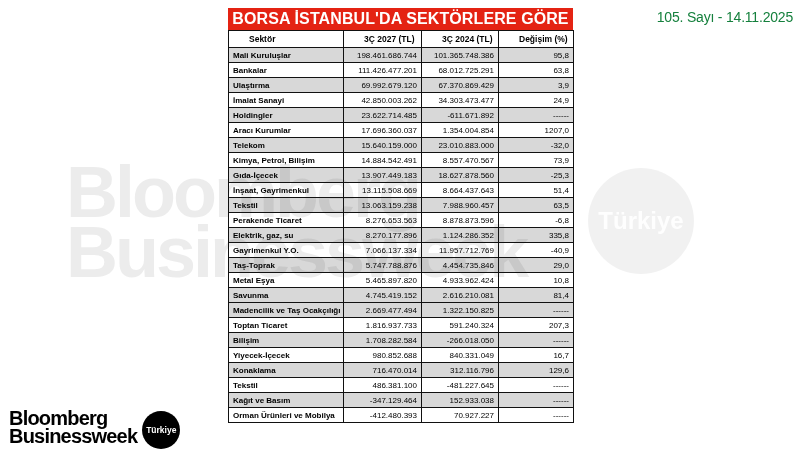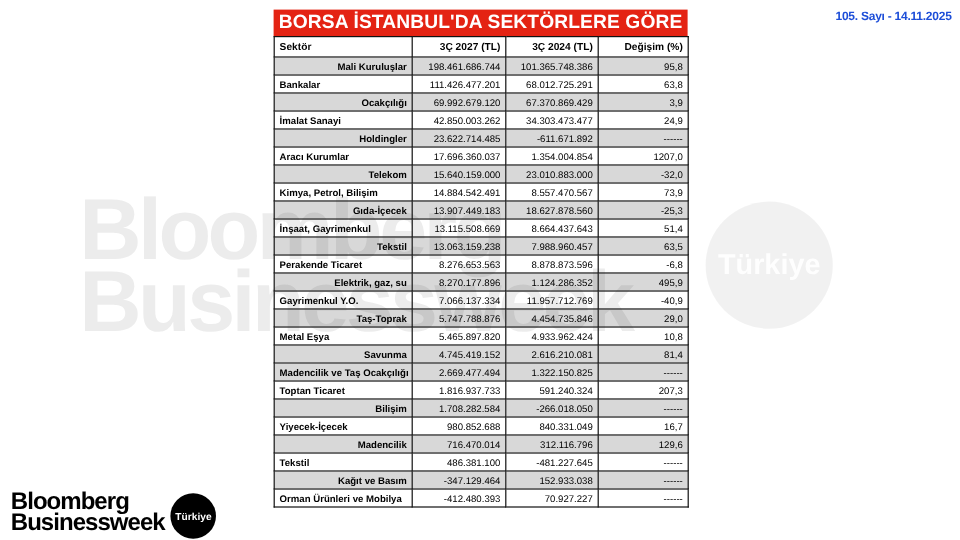--- a/index.html
+++ b/index.html
@@ -6,21 +6,21 @@
   html,body { width:800px; height:450px; }
   body {
     font-family:"Liberation Sans", sans-serif;
     background:#ffffff; position:relative; overflow:hidden;
   }
   .page { position:absolute; inset:0; background:#fff; }
 
   
   .issue-label {
     position:absolute; top:9px; right:7px;
-    font-size:10px; font-weight:bold; color:#1d4ed8; letter-spacing:-0.2px;
+    font-size:14px; font-weight:normal; color:#15803d; letter-spacing:-0.2px;
   }
 
   
   .watermark-text {
     position:absolute; left:66px; top:162px; z-index:6;
     font-size:72px; font-weight:bold; line-height:60px; letter-spacing:-3px;
     color:rgba(40,40,40,0.085); pointer-events:none; white-space:nowrap;
   }
   .watermark-badge {
     position:absolute; left:588px; top:168px; z-index:6;
@@ -39,27 +39,27 @@
     padding:4px 2px 5px 2px; letter-spacing:0.1px;
   }
   table { width:100%; border-collapse:collapse; table-layout:fixed; }
   col.c-sector { width:115px; }
   col.c-2025   { width:78px;  }
   col.c-2024   { width:77px;  }
   col.c-chg    { width:75px;  }
   th, td { border:1px solid #111; overflow:hidden; white-space:nowrap; }
   thead th {
     font-size:8.5px; font-weight:bold; background:#fff; color:#000;
-    padding:3px 4px; text-align:right; height:14px;
+    padding:3px 20px; text-align:right; height:14px;
   }
   thead th:first-child { text-align:left; }
   tbody td { font-size:8px; color:#000; padding:2.5px 4px; height:14px; }
   td.sector { font-weight:bold; text-align:left; }
   td.num    { text-align:right; }
-  tr.stripe td { background:var(--stripe_gray,#d8d8d8);text-align:right; }
+  tr.stripe td { background:var(--stripe_gray,#d8d8d8); }
 
   
   .logo { position:absolute; left:9px; top:405px; display:flex; align-items:center; }
   .logo-lines {
     font-weight:bold; font-size:20px; line-height:18.5px;
     color:#000; letter-spacing:-0.8px;
   }
   .logo-badge {
     width:38px; height:38px; border-radius:50%; background:#000;
     margin-left:5px; margin-top:6px;
@@ -100,21 +100,21 @@
             <td class="num">101.365.748.386</td>
             <td class="num">95,8</td>
           </tr>
           <tr>
             <td class="sector">Bankalar</td>
             <td class="num">111.426.477.201</td>
             <td class="num">68.012.725.291</td>
             <td class="num">63,8</td>
           </tr>
           <tr class="stripe">
-            <td class="sector">Ocakçılığı</td>
+            <td class="sector">Ulaştırma</td>
             <td class="num">69.992.679.120</td>
             <td class="num">67.370.869.429</td>
             <td class="num">3,9</td>
           </tr>
           <tr>
             <td class="sector">İmalat Sanayi</td>
             <td class="num">42.850.003.262</td>
             <td class="num">34.303.473.477</td>
             <td class="num">24,9</td>
           </tr>
@@ -163,21 +163,21 @@
           <tr>
             <td class="sector">Perakende Ticaret</td>
             <td class="num">8.276.653.563</td>
             <td class="num">8.878.873.596</td>
             <td class="num">-6,8</td>
           </tr>
           <tr class="stripe">
             <td class="sector">Elektrik, gaz, su</td>
             <td class="num">8.270.177.896</td>
             <td class="num">1.124.286.352</td>
-            <td class="num">495,9</td>
+            <td class="num">335,8</td>
           </tr>
           <tr>
             <td class="sector">Gayrimenkul Y.O.</td>
             <td class="num">7.066.137.334</td>
             <td class="num">11.957.712.769</td>
             <td class="num">-40,9</td>
           </tr>
           <tr class="stripe">
             <td class="sector">Taş-Toprak</td>
             <td class="num">5.747.788.876</td>
@@ -214,21 +214,21 @@
             <td class="num">-266.018.050</td>
             <td class="num">------</td>
           </tr>
           <tr>
             <td class="sector">Yiyecek-İçecek</td>
             <td class="num">980.852.688</td>
             <td class="num">840.331.049</td>
             <td class="num">16,7</td>
           </tr>
           <tr class="stripe">
-            <td class="sector">Madencilik</td>
+            <td class="sector">Konaklama</td>
             <td class="num">716.470.014</td>
             <td class="num">312.116.796</td>
             <td class="num">129,6</td>
           </tr>
           <tr>
             <td class="sector">Tekstil</td>
             <td class="num">486.381.100</td>
             <td class="num">-481.227.645</td>
             <td class="num">------</td>
           </tr>

